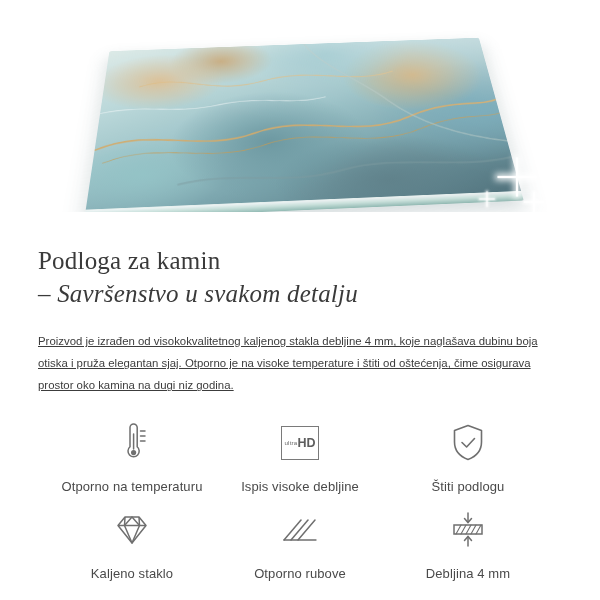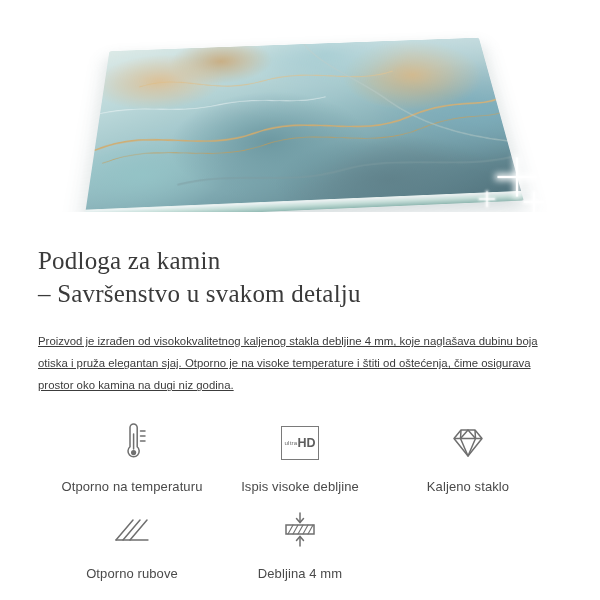--- a/index.html
+++ b/index.html
@@ -112,20 +112,21 @@
     font-family: "Liberation Serif", serif;
     font-weight: normal;
     color: #3a3a3a;
     font-size: 25px;
     line-height: 1.32;
     margin: 14px 0 0 0;
     letter-spacing: 0.2px;
   }
   .headline .line2 {
     display: block;
+    font-style: italic;
   }
   .body-copy {
     margin: 20px 0 0 0;
     font-size: 11.4px;
     line-height: 1.95;
     color: #3c3c3c;
     max-width: 528px;
     text-decoration: underline;
   }
 
@@ -228,20 +229,29 @@
       <div class="feature">
         <div class="feature-icon">
           <div class="hd-badge">
             <span class="small">ultra</span>
             <span class="big">HD</span>
           </div>
         </div>
         <div class="feature-label">Ispis visoke debljine</div>
       </div>
 
+      <div class="feature">
+        <div class="feature-icon">
+          <svg width="38" height="42" viewBox="0 0 38 42" fill="none" stroke="#6f6f6f" stroke-width="1.6" stroke-linecap="round" stroke-linejoin="round">
+            <path d="M19 3.5 5.5 8.5v11.5c0 8.6 5.8 14.6 13.5 17.5 7.7-2.9 13.5-8.9 13.5-17.5V8.5z"></path>
+            <polyline points="13,20.5 17.6,25 25.5,16.5"></polyline>
+          </svg>
+        </div>
+        <div class="feature-label">Štiti podlogu</div>
+      </div>
 
       <div class="feature">
         <div class="feature-icon">
           <svg width="40" height="36" viewBox="0 0 40 36" fill="none" stroke="#6f6f6f" stroke-width="1.5" stroke-linejoin="round">
             <path d="M6 13.5 13 5h14l7 8.5L20 31z"></path>
             <path d="M6 13.5h28"></path>
             <path d="M13 5l-0.5 8.5L20 31l7.5-17.5L27 5"></path>
             <path d="M12.5 13.5 20 5l7.5 8.5"></path>
           </svg>
         </div>

